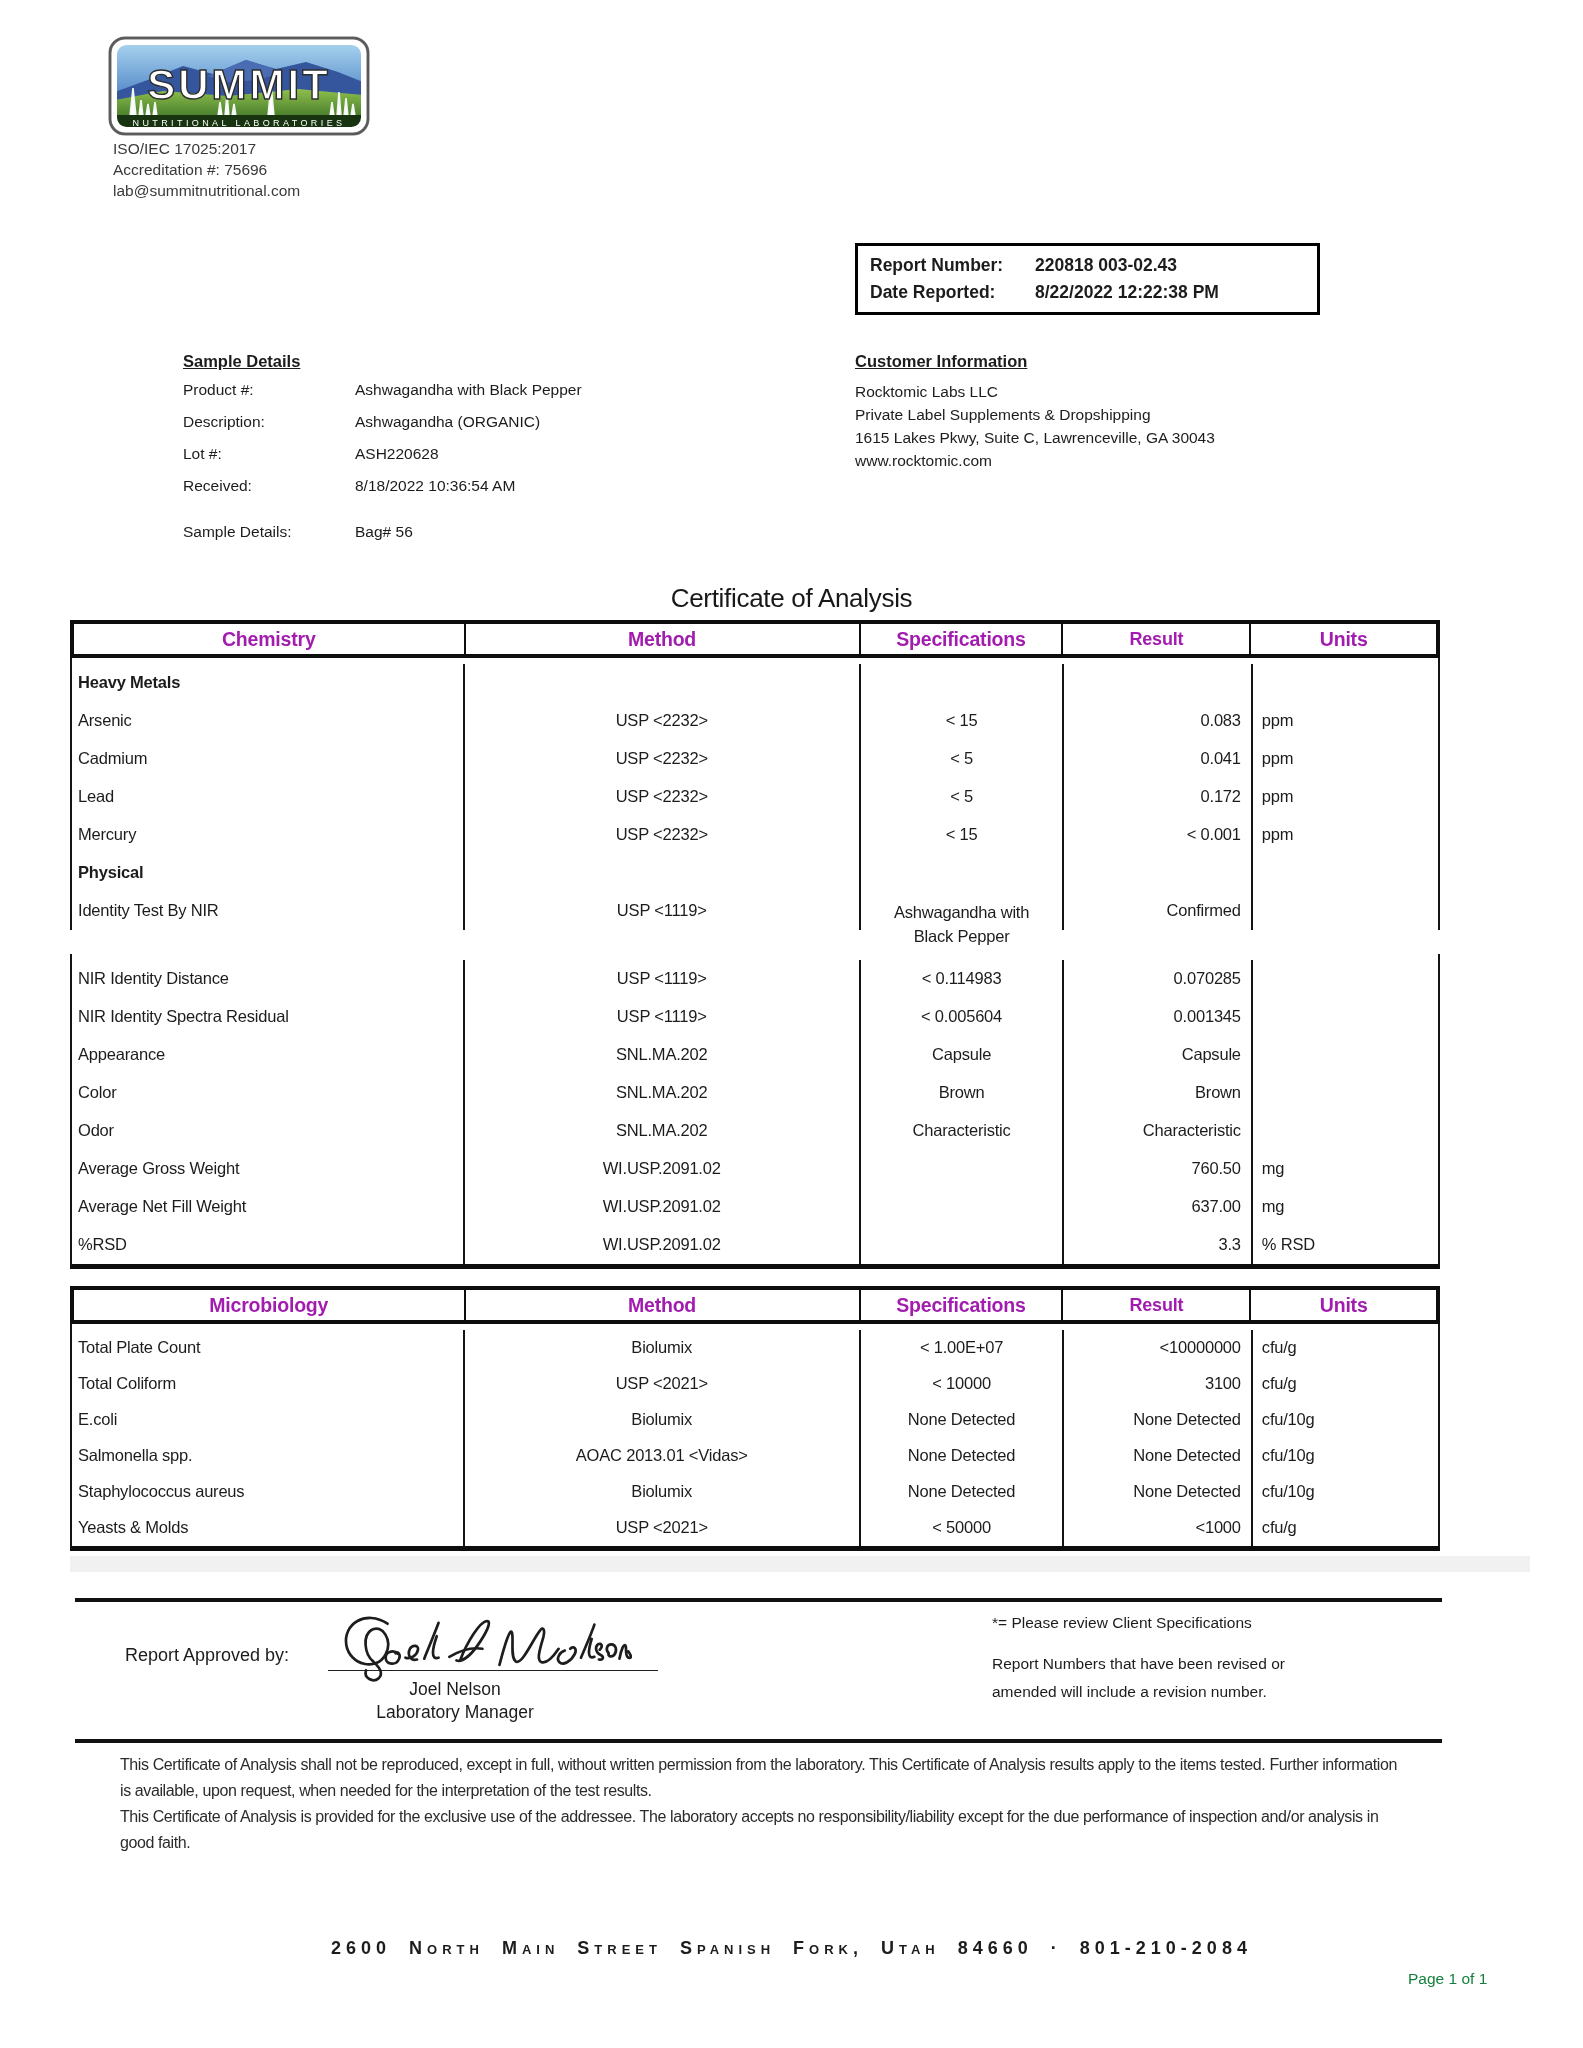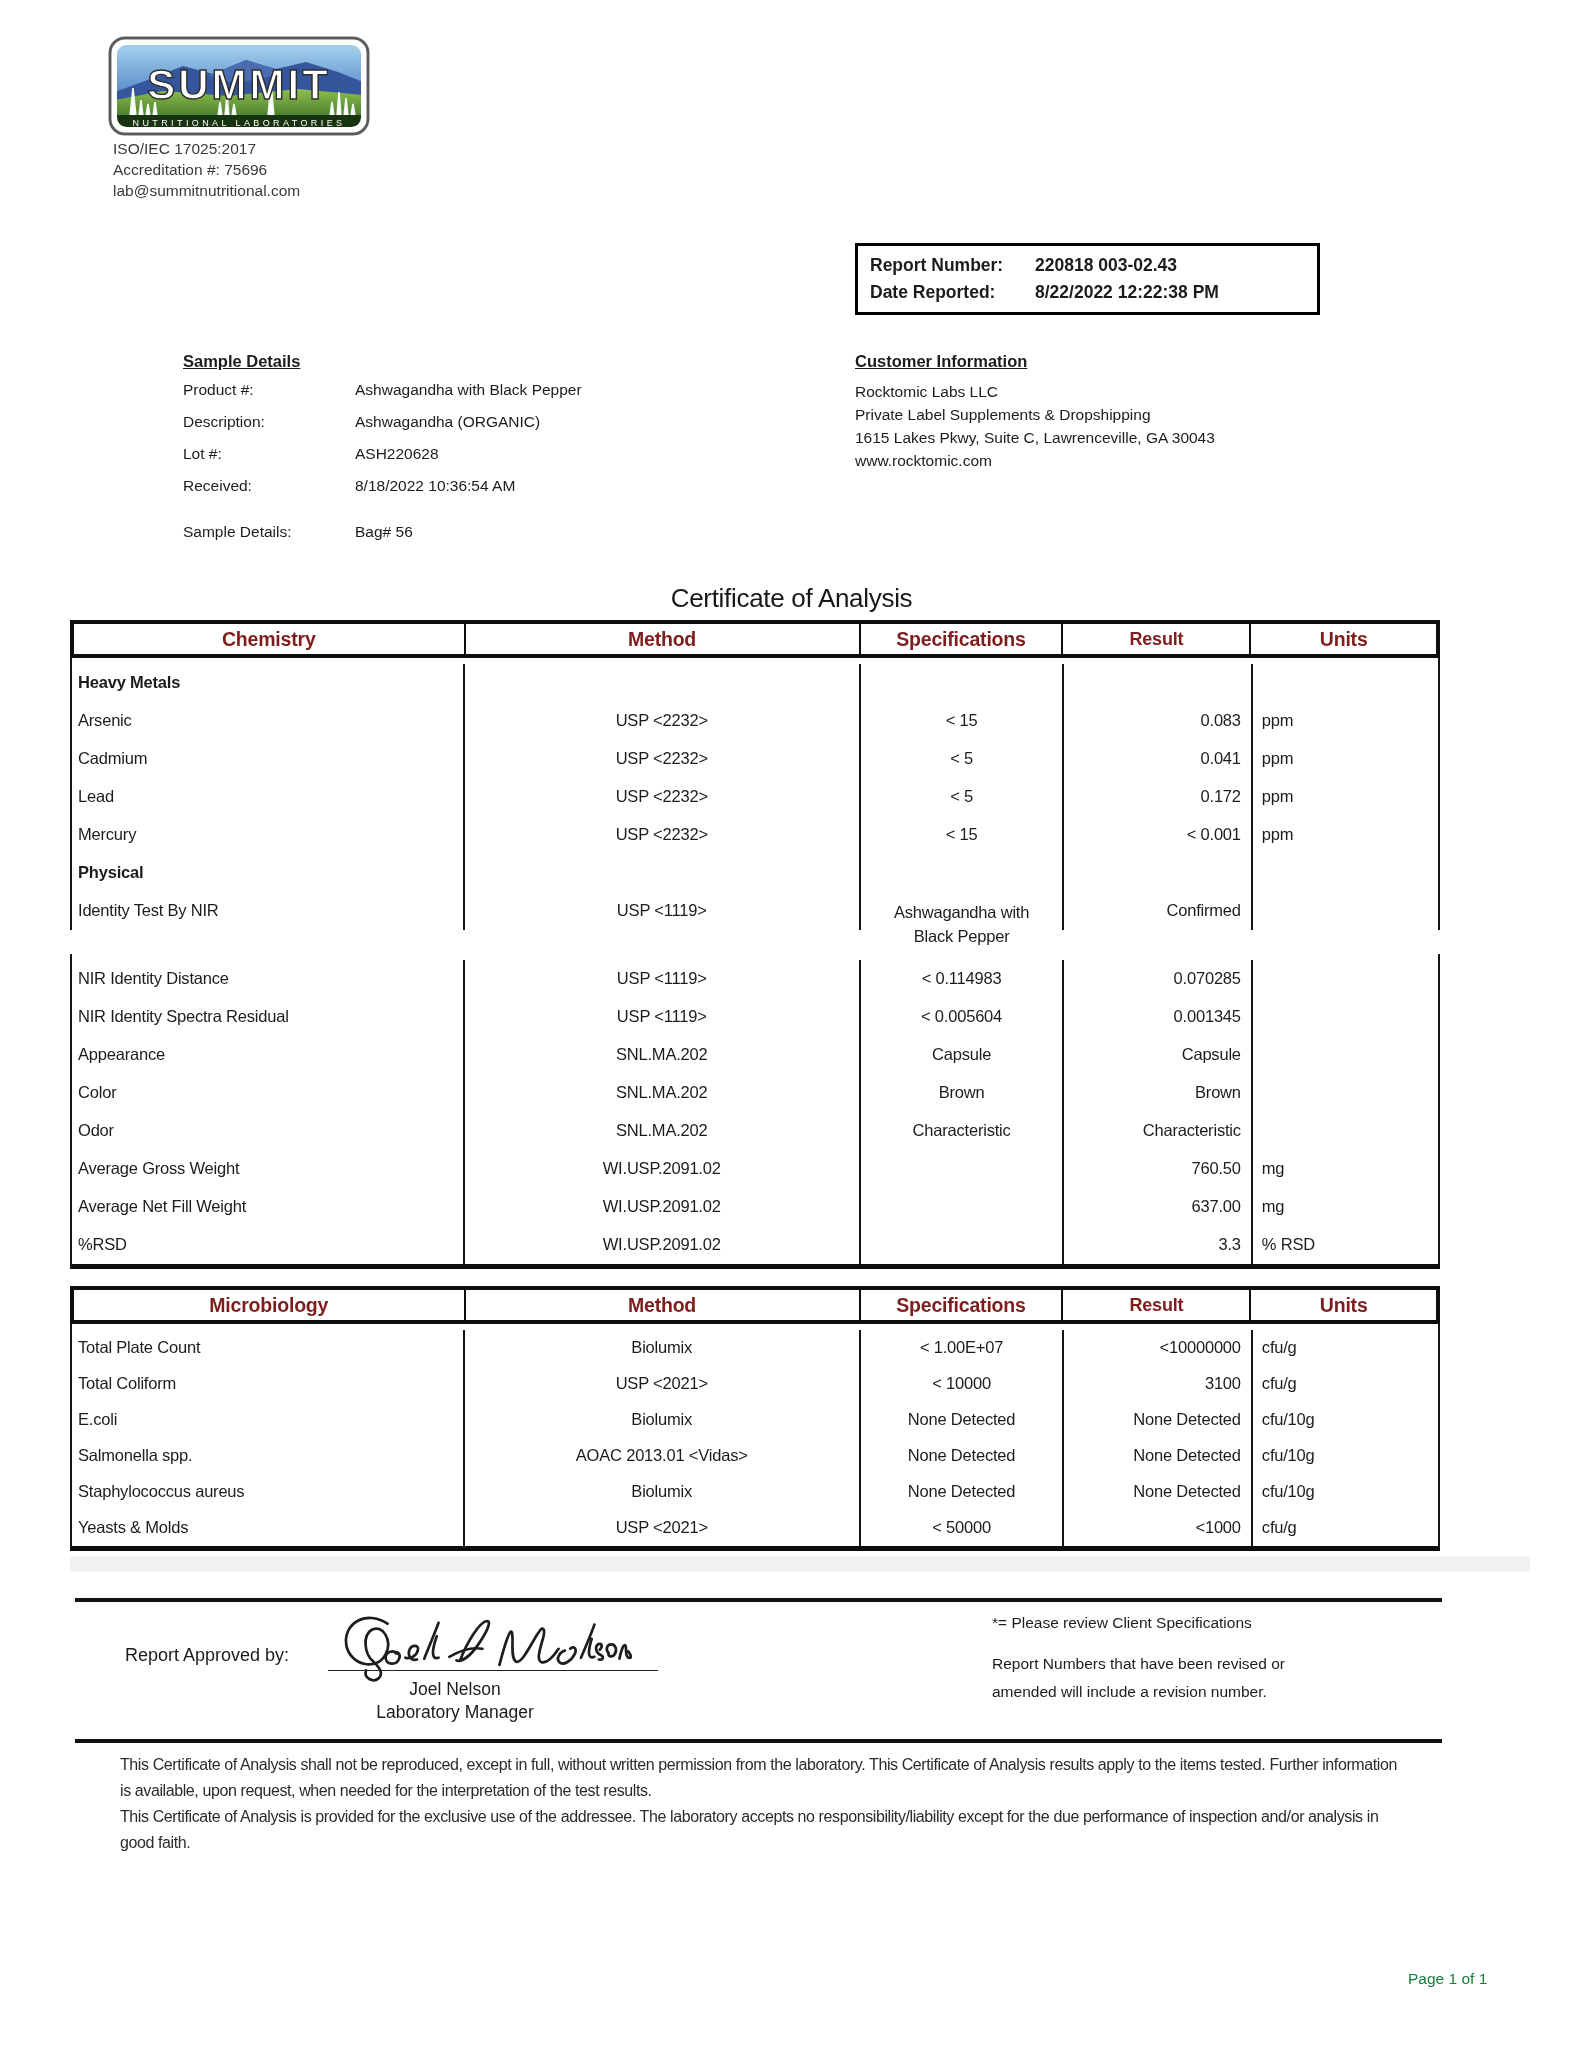--- a/index.html
+++ b/index.html
@@ -27,21 +27,21 @@
   .sample-extra { margin-top:27px; display:grid; grid-template-columns:172px auto; }
   .customer { position:absolute; left:855px; top:352px; font-size:15.5px; }
   .customer .line { line-height:23px; }
   
   .coa-title { position:absolute; left:0; top:583px; width:100%; text-align:center; font-size:26px; letter-spacing:-0.3px; color:#181818; }
   
   .tbl { position:absolute; left:70px; width:1370px; letter-spacing:-0.2px; }
   .tbl.chem  { top:620px; }
   .tbl.micro { top:1286px; }
   .thead { display:flex; border:4px solid #0d0d0d; height:38px; font-weight:bold; }
-  .th { line-height:30px; text-align:center; font-size:19.5px; color:#7f1d1d; }
+  .th { line-height:30px; text-align:center; font-size:19.5px; color:#a21caf; }
   .th + .th { border-left:2px solid #0d0d0d; }
   .th.result { font-size:18px; }
   .c1 { width:28.6%; } .c2 { width:29.0%; } .c3 { width:14.9%; } .c4 { width:13.8%; } .c5 { width:13.7%; }
   .seg { border-left:2px solid #141414; border-right:2px solid #141414; padding-top:6px; }
   .seg + .seg { margin-top:24px; }
   .seg-last { border-bottom:5px solid #0d0d0d; }
   .trow { display:flex; height:38px; }
   .micro .trow { height:36px; }
   .cell { font-size:16.5px; line-height:37px; white-space:pre; color:#1c1c1c; }
   .micro .cell { line-height:35px; }
@@ -376,15 +376,16 @@
     <div class="revision">Report Numbers that have been revised or amended will include a revision number.</div>
   </div>
 
   <div class="hline l2"></div>
 
   <div class="disclaimer">
     <p>This Certificate of Analysis shall not be reproduced, except in full, without written permission from the laboratory. This Certificate of Analysis results apply to the items tested. Further information is available, upon request, when needed for the interpretation of the test results.</p>
     <p>This Certificate of Analysis is provided for the exclusive use of the addressee. The laboratory accepts no responsibility/liability except for the due performance of inspection and/or analysis in good faith.</p>
   </div>
 
+  <div class="footer-address">2600 North Main Street Spanish Fork, Utah 84660 · 801-210-2084</div>
   <div class="page-number">Page 1 of 1</div>
 
 </div>
 
 </body></html>

